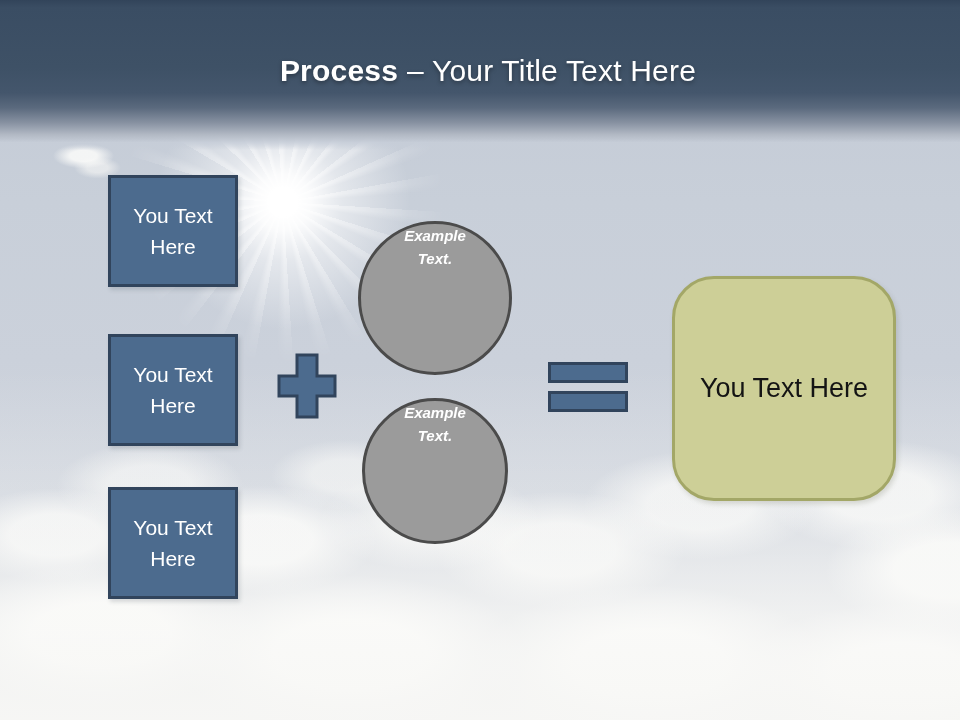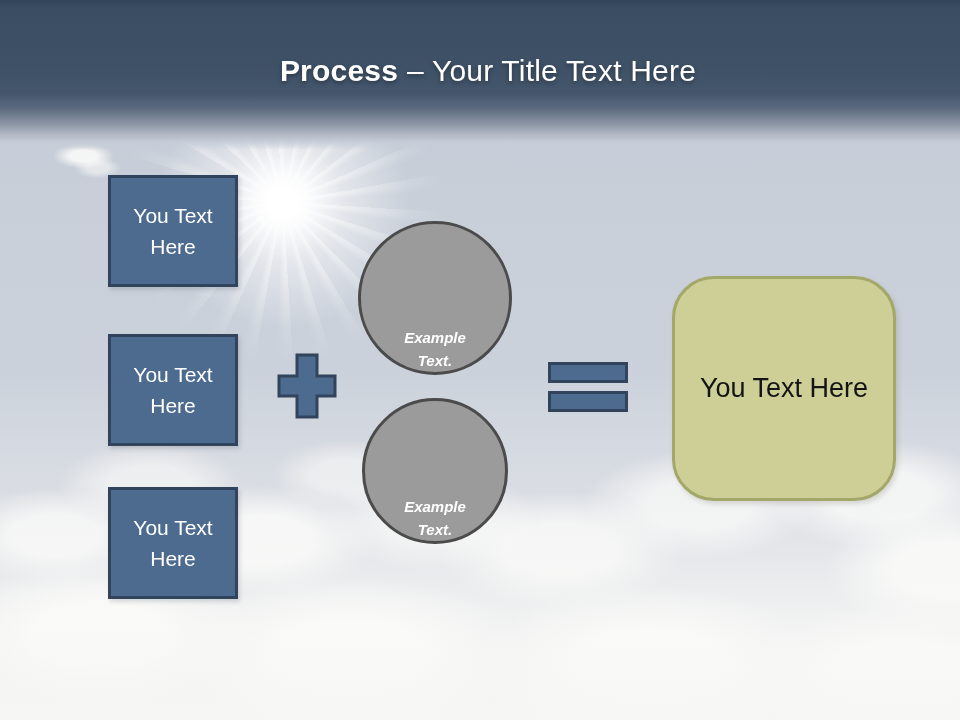--- a/index.html
+++ b/index.html
@@ -101,21 +101,21 @@
     stroke: var(--shape-blue-border, #2d4052);
     stroke-width: 3;
   }
 
   .example-circle {
     position: absolute; border-radius: 50%;
     background: var(--circle-gray-fill, #9b9b9b);
     border: 3px solid var(--circle-gray-border, #4b4b4b);
     color: #fff; font-weight: bold; font-style: italic;
     font-size: 15px; line-height: 1.55;
-    display: flex; align-items: flex-end; justify-content: center; text-align: center;
+    display: flex; align-items: flex-start; justify-content: center; text-align: center;
   }
   .example-circle .label { width: 82px; }
   .example-circle.c1 { left: 358px; top: 221px; width: 148px; height: 148px; }
   .example-circle.c2 { left: 362px; top: 398px; width: 140px; height: 140px; }
 
   .equals-shape { position: absolute; left: 548px; top: 362px; width: 80px; height: 51px; }
   .equals-bar {
     position: absolute; left: 0; width: 74px; height: 15px;
     background: var(--shape-blue-fill, #4b6a8d);
     border: 3px solid var(--shape-blue-border, #2d4052);

